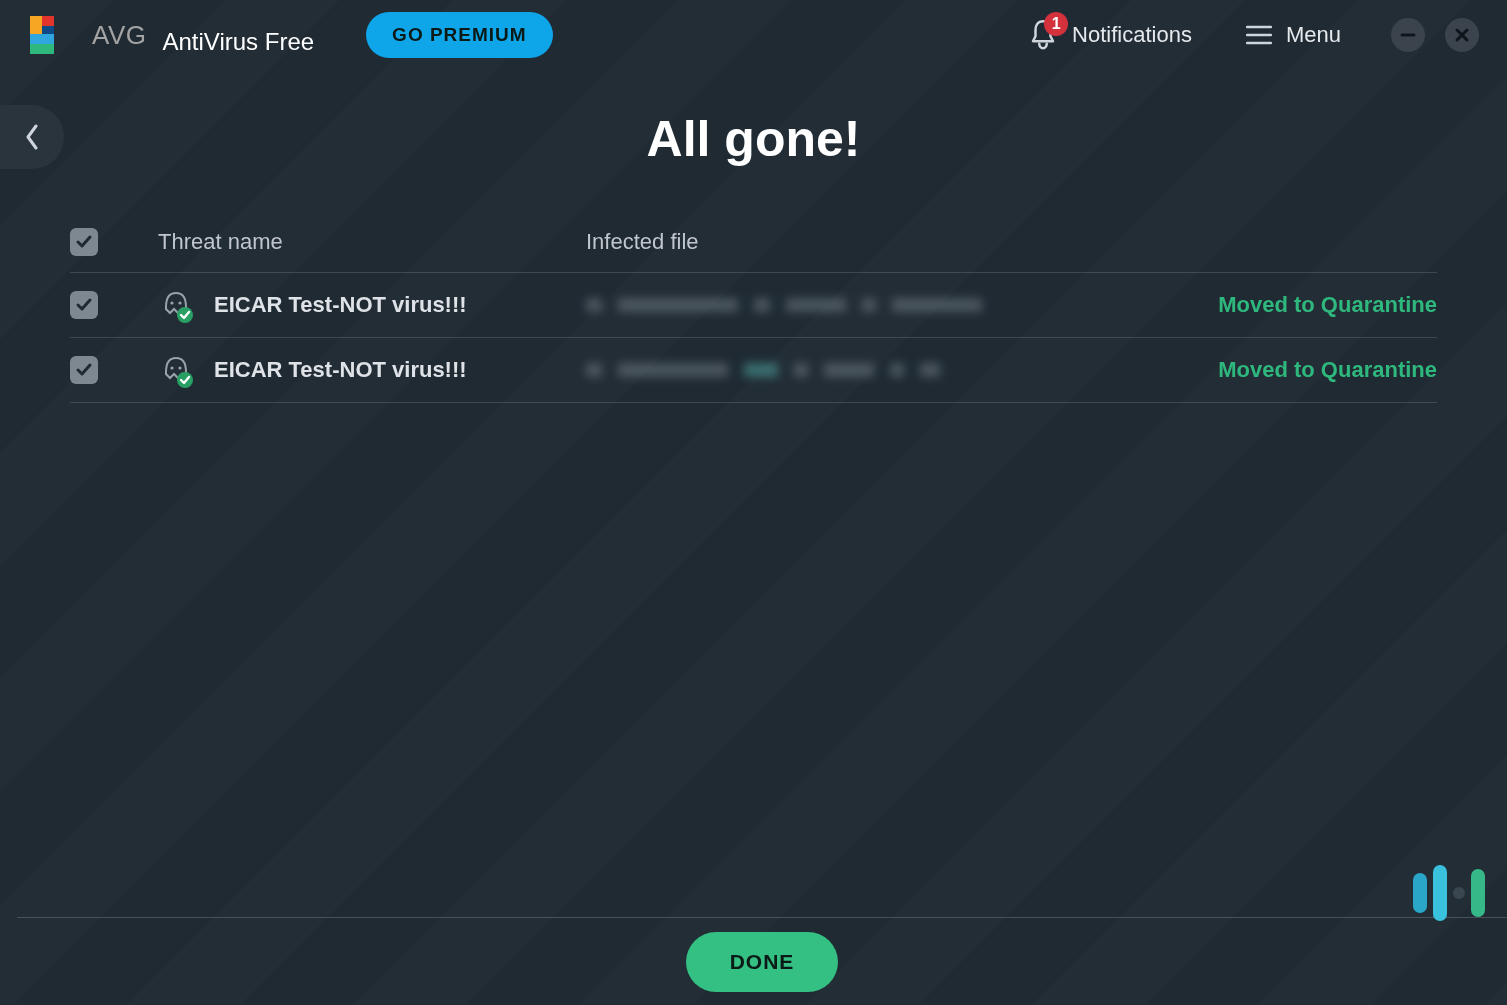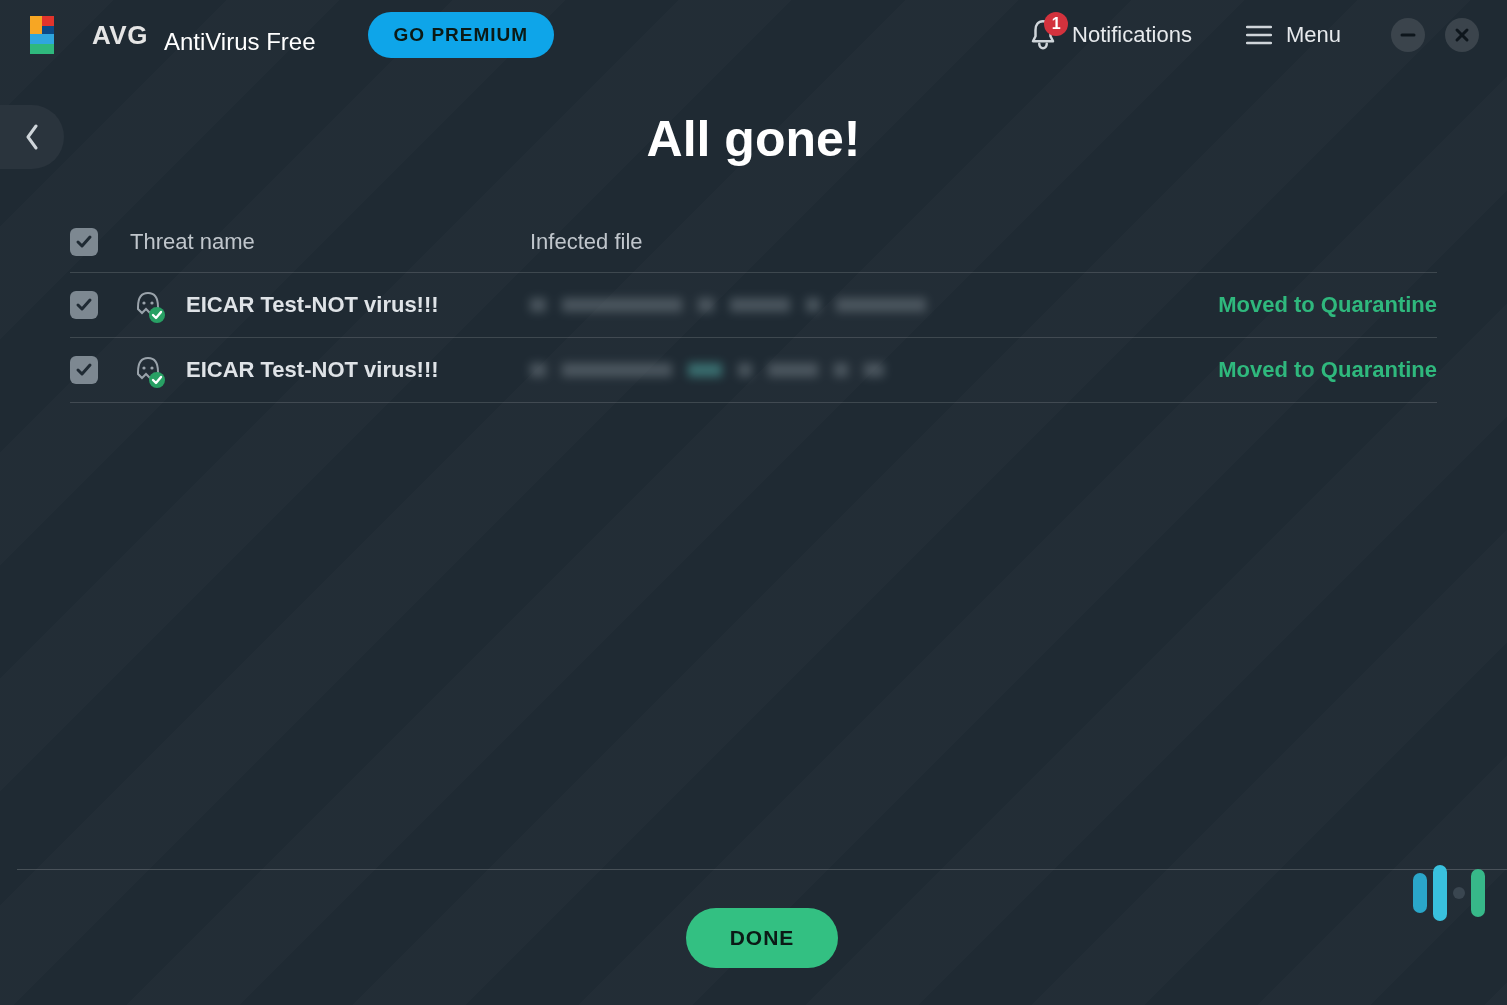--- a/index.html
+++ b/index.html
@@ -26,21 +26,21 @@
     align-items: center;
     padding: 0 28px 0 30px;
     gap: 12px;
   }
   .logo-box {
     display: flex;
     align-items: center;
     gap: 14px;
   }
   .avg-logo-svg { width: 48px; height: 38px; }
-  .avg-text { font-size: 26px; font-weight: 700; color: #e5e5e5; letter-spacing: 0.5px; }
+  .avg-text { font-size: 26px; font-weight: 400; color: #a3a3a3; letter-spacing: 0.5px; }
   .product-name { font-size: 24px; font-weight: 400; color: #fff; margin-left: 2px; margin-top: 13px; }
   .go-premium {
     margin-left: 40px;
     background: #0ea5e9;
     color: #0b1a16;
     font-weight: 700;
     letter-spacing: 1px;
     border: none;
     border-radius: 30px;
     padding: 12px 26px;
@@ -110,20 +110,21 @@
   .subtitle { font-size: 24px; color: #d7dbdf; margin-top: 22px; }
 
   .table-area {
     margin: 54px 70px 0 70px;
   }
   .thead, .trow {
     display: grid;
     grid-template-columns: 60px 400px 1fr 260px;
     align-items: center;
     text-align: left;
+    gap: 28px;
   }
   .thead {
     padding: 6px 0 16px 0;
     border-bottom: 1px solid rgba(255,255,255,0.14);
     color: #c0c6cc;
     font-size: 22px;
   }
   .trow {
     padding: 14px 0;
     border-bottom: 1px solid rgba(255,255,255,0.14);
@@ -156,21 +157,21 @@
     text-align: right;
     font-size: 22px;
     font-weight: 600;
     color: #2fb87d;
   }
 
   
   .footer-bar {
     position: absolute;
     bottom: 0; left: 17px; right: 0;
-    height: 136px;
+    height: 88px;
     border-top: 1px solid rgba(255,255,255,0.18);
     display: flex;
     align-items: center;
     justify-content: center;
   }
   .done-btn {
     background: #33c082;
     color: #0b1a16;
     font-weight: 700;
     letter-spacing: 1px;

